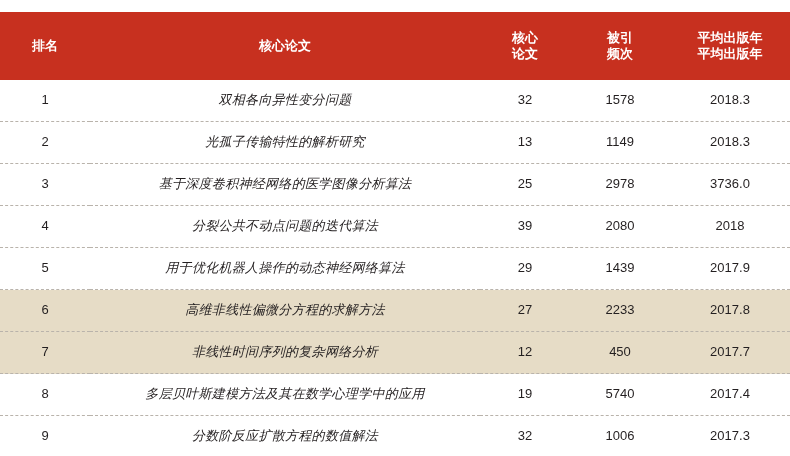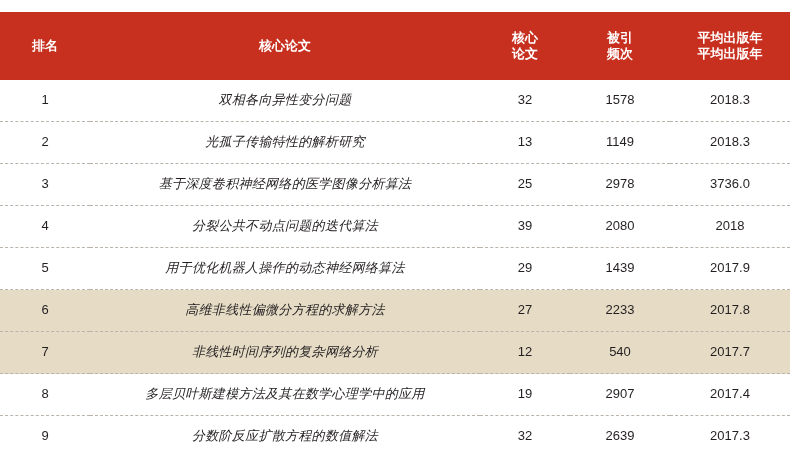--- a/index.html
+++ b/index.html
@@ -146,32 +146,32 @@
           <td>6</td>
           <td class="topic">高维非线性偏微分方程的求解方法</td>
           <td>27</td>
           <td>2233</td>
           <td>2017.8</td>
         </tr>
         <tr class="highlight">
           <td>7</td>
           <td class="topic">非线性时间序列的复杂网络分析</td>
           <td>12</td>
-          <td>540</td>
+          <td>450</td>
           <td>2017.7</td>
         </tr>
         <tr>
           <td>8</td>
           <td class="topic">多层贝叶斯建模方法及其在数学心理学中的应用</td>
           <td>19</td>
-          <td>2907</td>
+          <td>5740</td>
           <td>2017.4</td>
         </tr>
         <tr>
           <td>9</td>
           <td class="topic">分数阶反应扩散方程的数值解法</td>
           <td>32</td>
-          <td>2639</td>
+          <td>1006</td>
           <td>2017.3</td>
         </tr>
       </tbody>
   </table>
 </div>
 
 </body></html>

